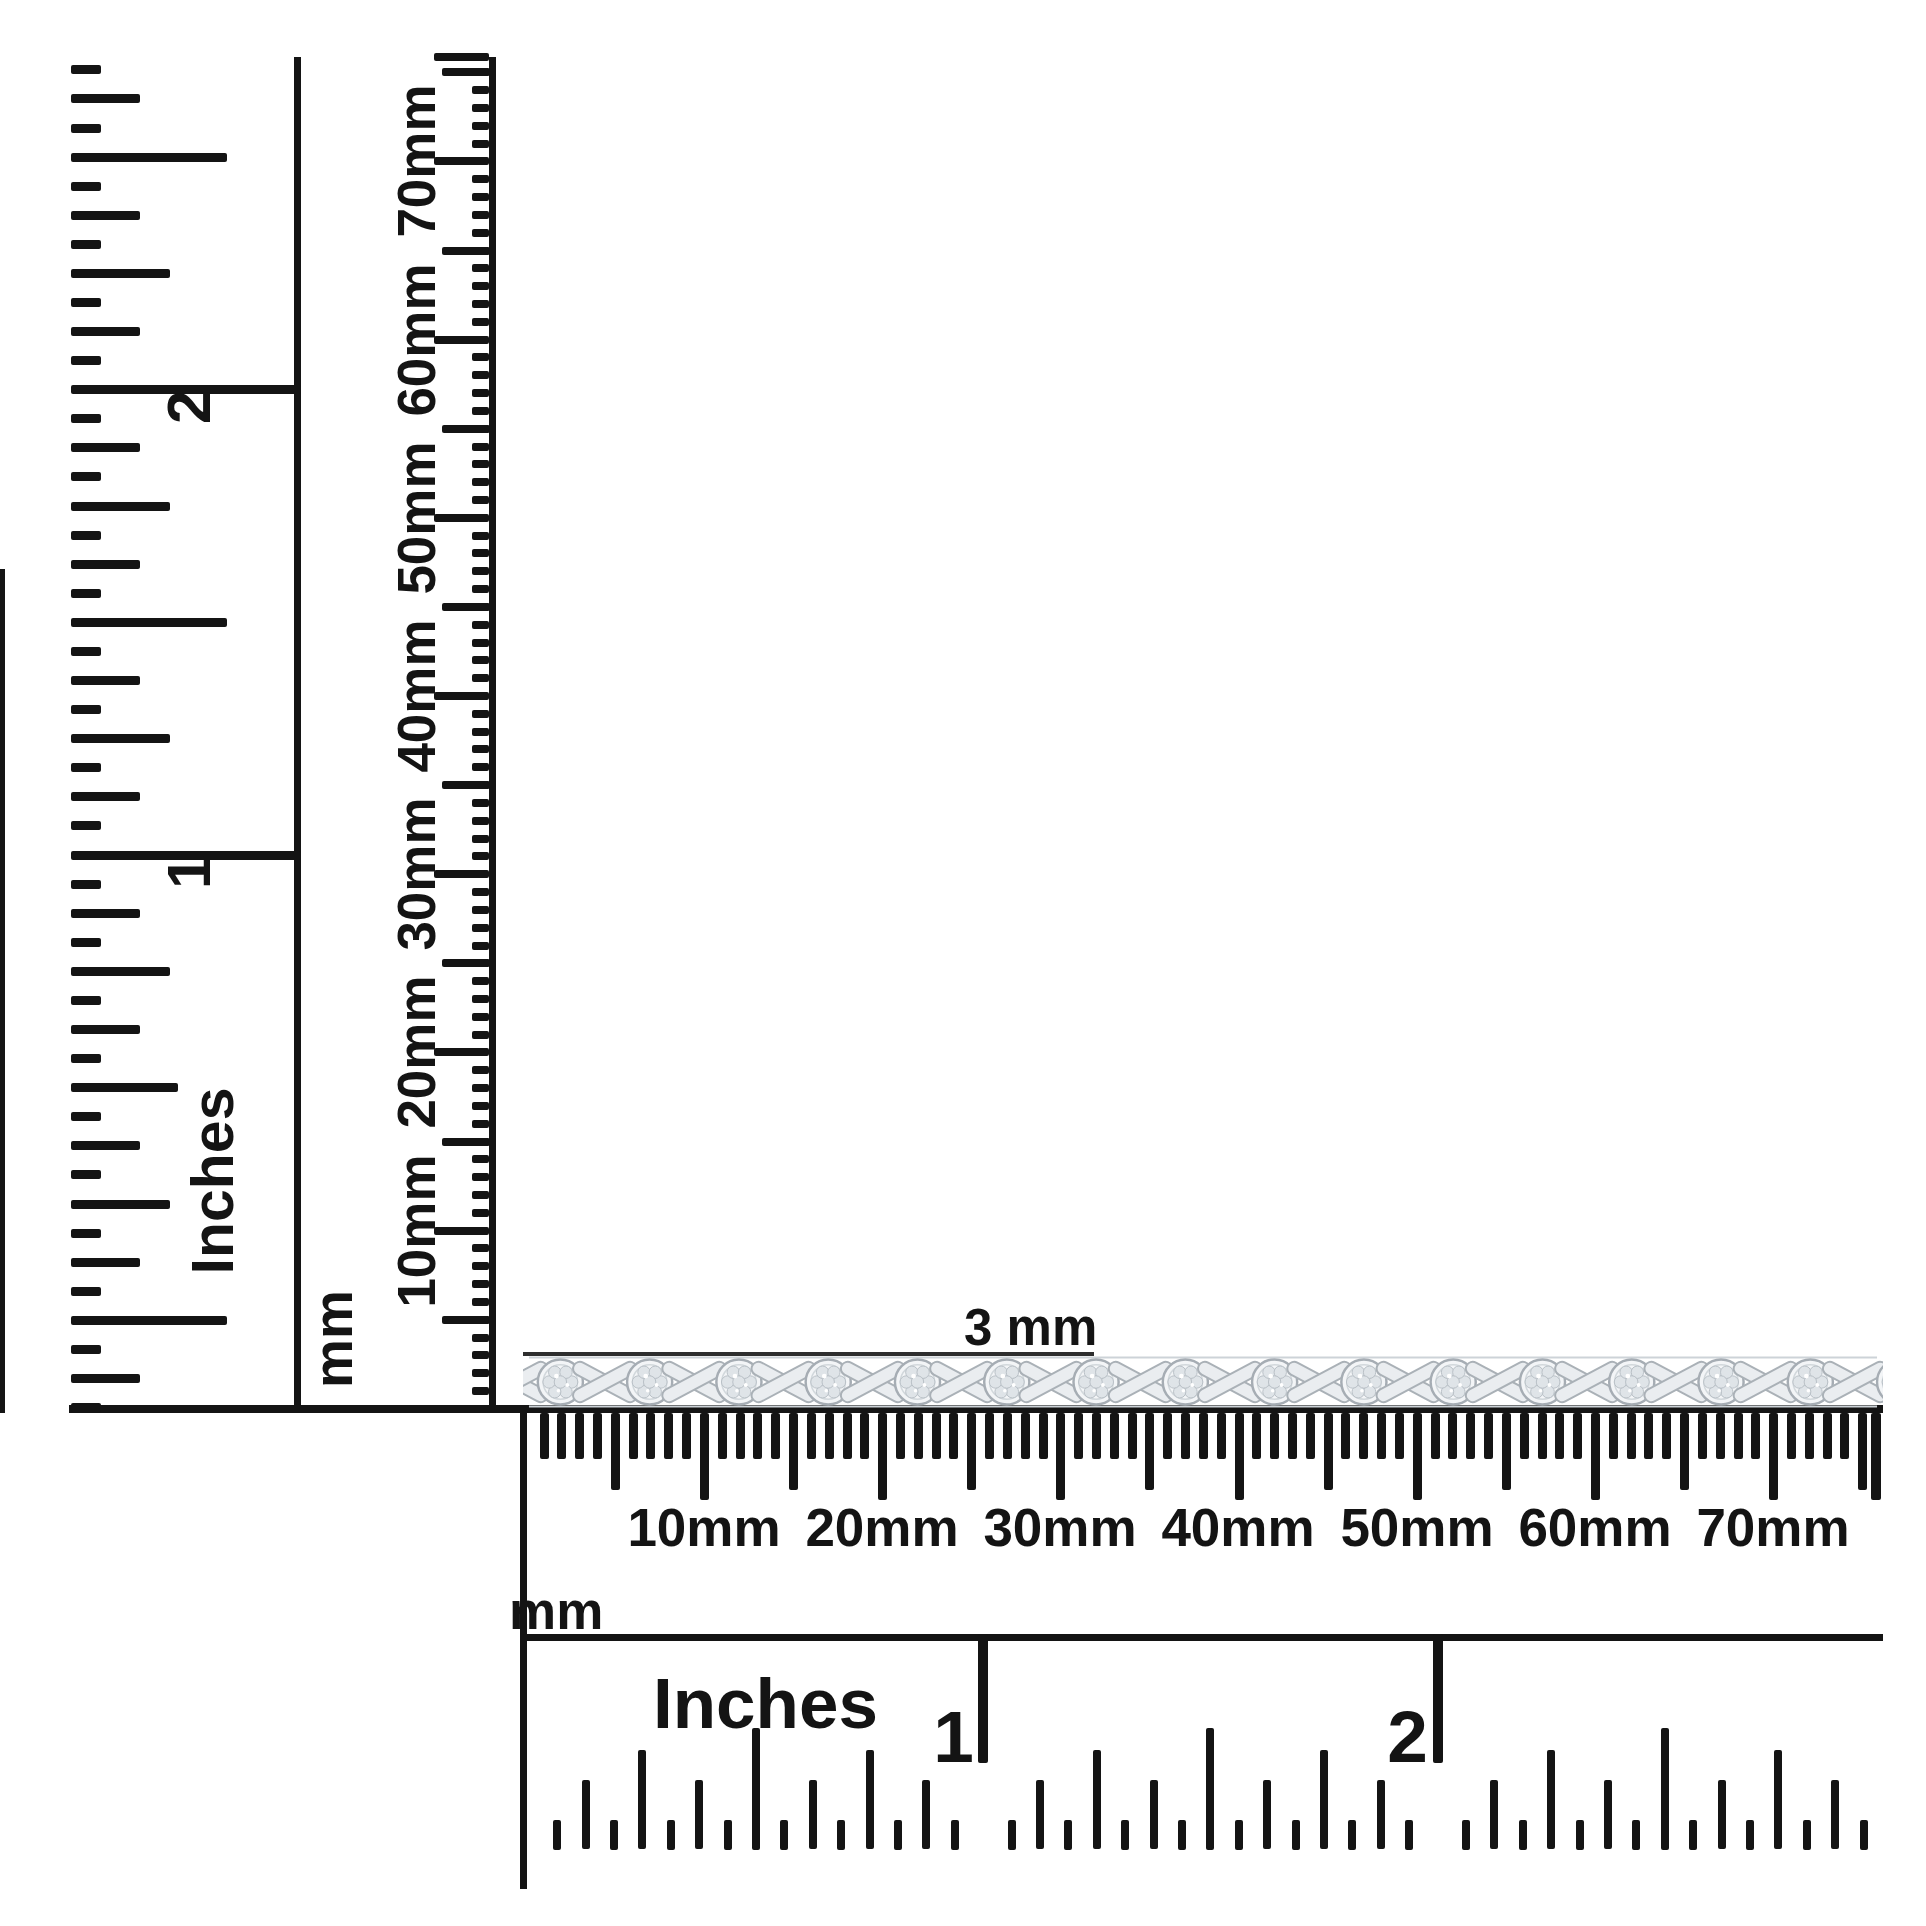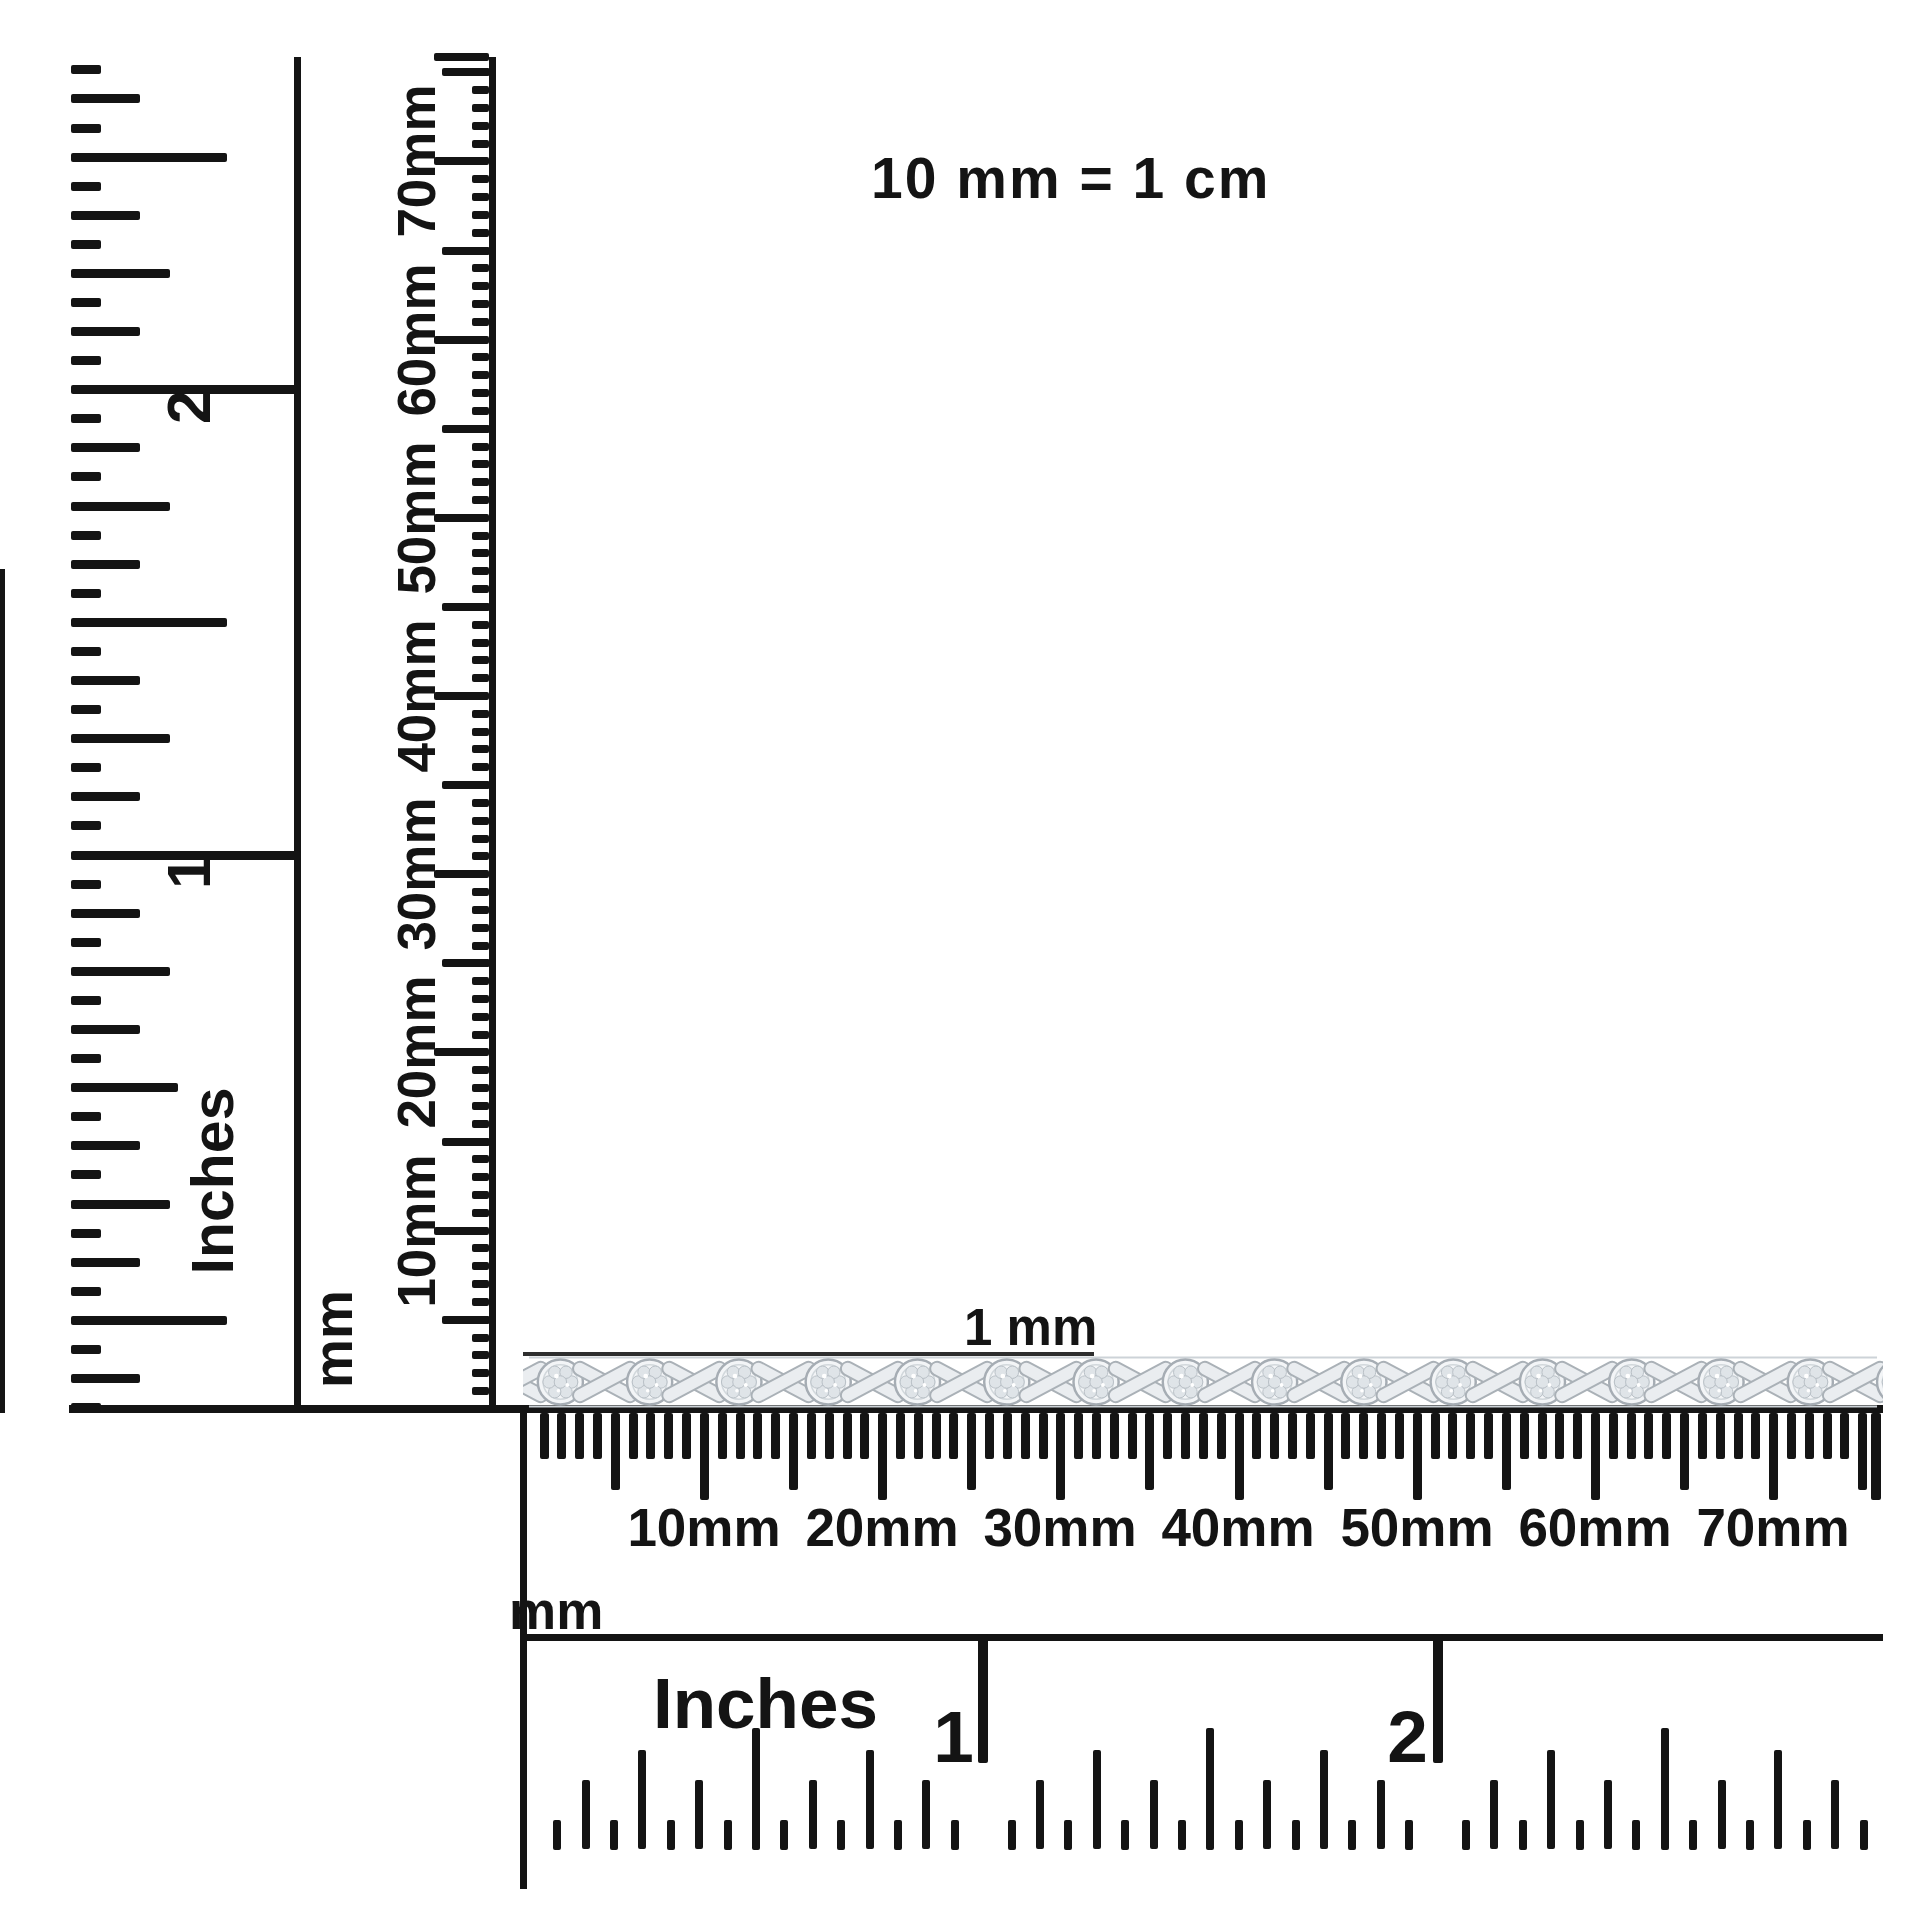--- a/index.html
+++ b/index.html
@@ -12,23 +12,22 @@
   .mmlab{font-weight:700;}
   .num{font-weight:600;}
   .lab-h{position:absolute;white-space:nowrap;}
   .ctr{text-align:center;}
 </style>
 </head>
 <body>
 
 <div id="canvas">
 
-  <div class="lab-h num" style="left:871px;top:145px;font-size:57px;letter-spacing:2px;">10 mm = 1 cm</div>
-
-  <div class="lab-h num" style="left:964px;top:1298px;font-size:51px;">1 mm</div>
+
+  <div class="lab-h num" style="left:964px;top:1298px;font-size:51px;">3 mm</div>
 
   <div class="rot" style="left:213px;top:1181px;font-size:59px;font-weight:600;">Inches</div>
 
   <div class="rot mmlab" style="left:333px;top:1339px;font-size:55px;">mm</div>
 
   <div class="lab-h mmlab" style="left:509px;top:1580px;font-size:53px;">mm</div>
 
   <div class="lab-h" style="left:653px;top:1663px;font-size:71px;font-weight:600;">Inches</div>
 
   <div class="line" style="left:0;top:569px;width:5px;height:844px;"></div>

